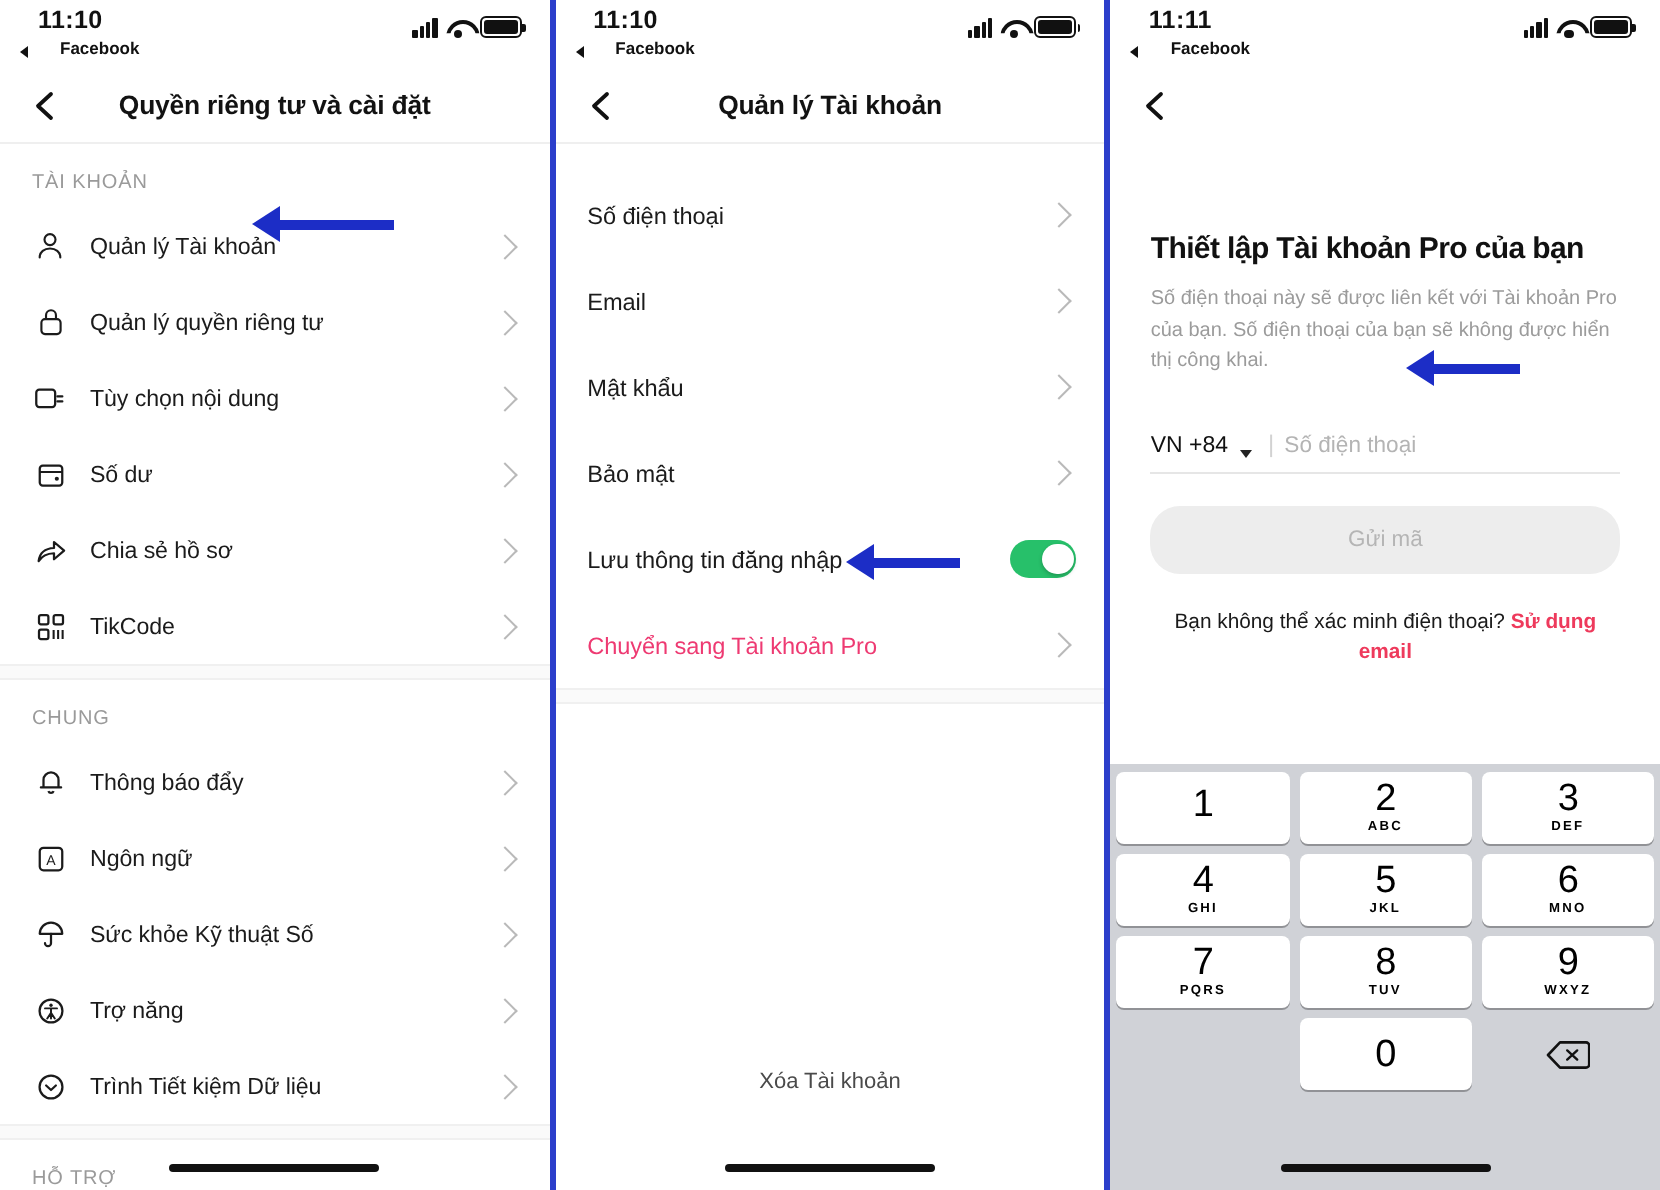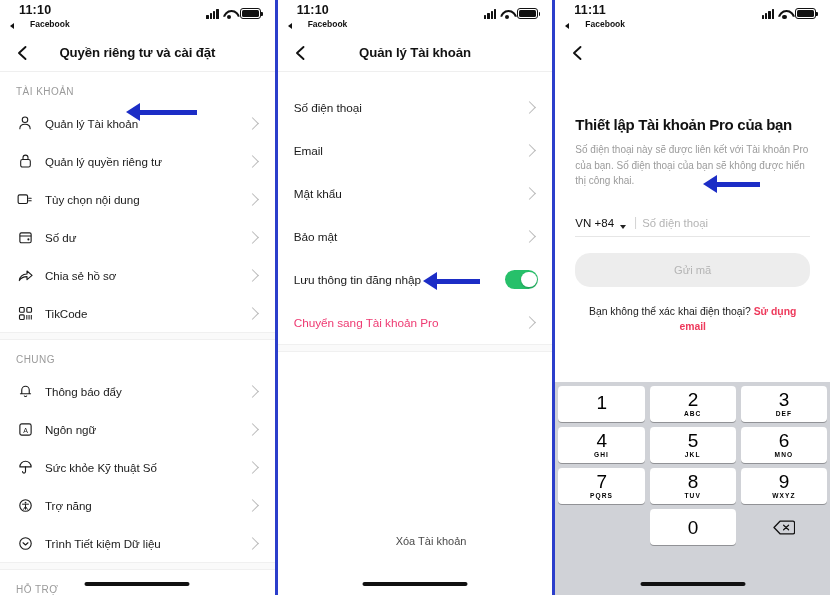--- a/index.html
+++ b/index.html
@@ -452,21 +452,21 @@
         <span class="chev"></span>
       </div>
       <div class="sep"></div>
     </div>
 
     <div class="arrow" style="left:145px; top:272px;">
       <span class="head"></span>
       <span class="shaft" style="width:44px;"></span>
     </div>
 
-    <div style="position:absolute; bottom:46px; width:100%; text-align:center;margin-left:16px;">
+    <div style="position:absolute; bottom:46px; width:100%; text-align:center;">
       <span style="font-size:11px; color:#4a4a4a;">Xóa Tài khoản</span>
     </div>
 
     <div class="home-ind"></div>
   </div>
 
   <div class="vdiv"></div>
 
   <div class="panel">
 
@@ -506,21 +506,21 @@
       <div class="phone-field">
         <span class="cc">VN +84</span>
         <span class="cc-caret"></span>
         <span class="pipe">|</span>
         <span class="phone-ph">Số điện thoại</span>
       </div>
 
       <button class="send-btn">Gửi mã</button>
 
       <div class="verify-line">
-        <span>Bạn không thể xác khai điện thoại?</span>
+        <span>Bạn không thể xác minh điện thoại?</span>
         <a href="#">Sử dụng email</a>
       </div>
     </div>
 
     <div class="arrow" style="left:148px; top:175px;">
       <span class="head"></span>
       <span class="shaft" style="width:44px;"></span>
     </div>
 
     <div class="keypad">

